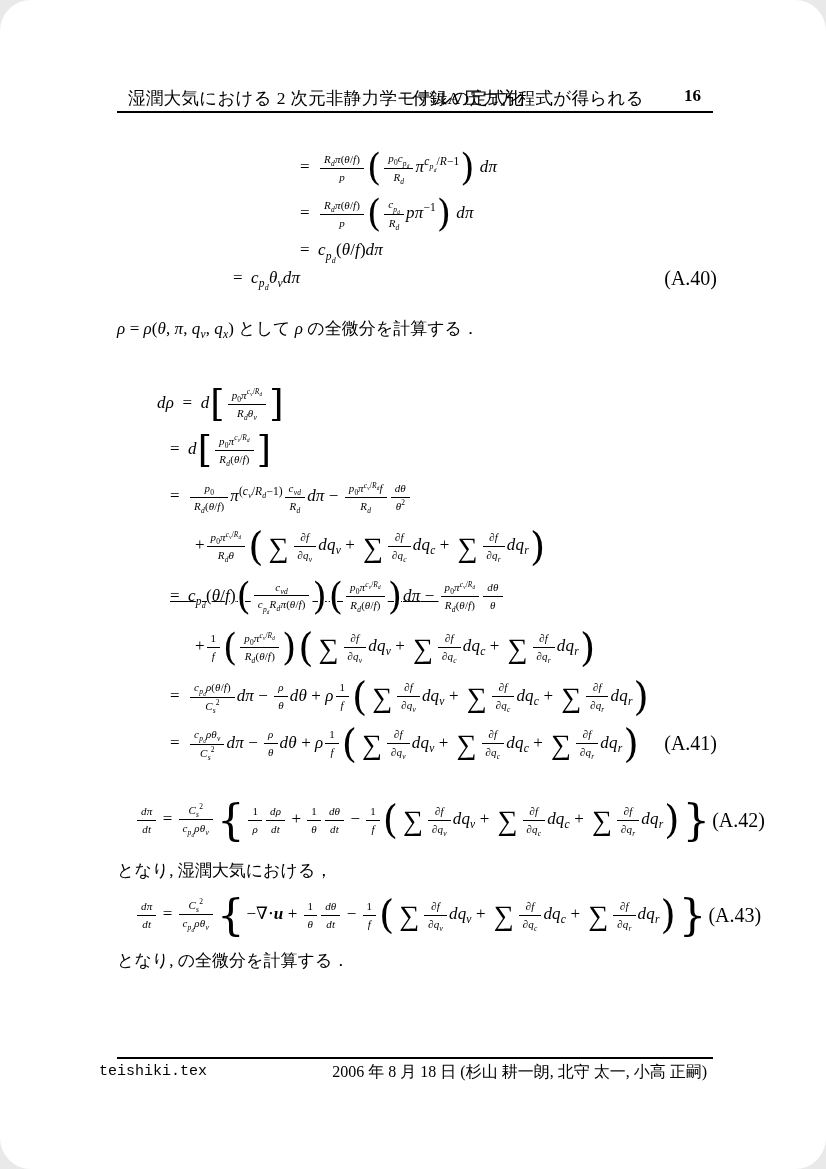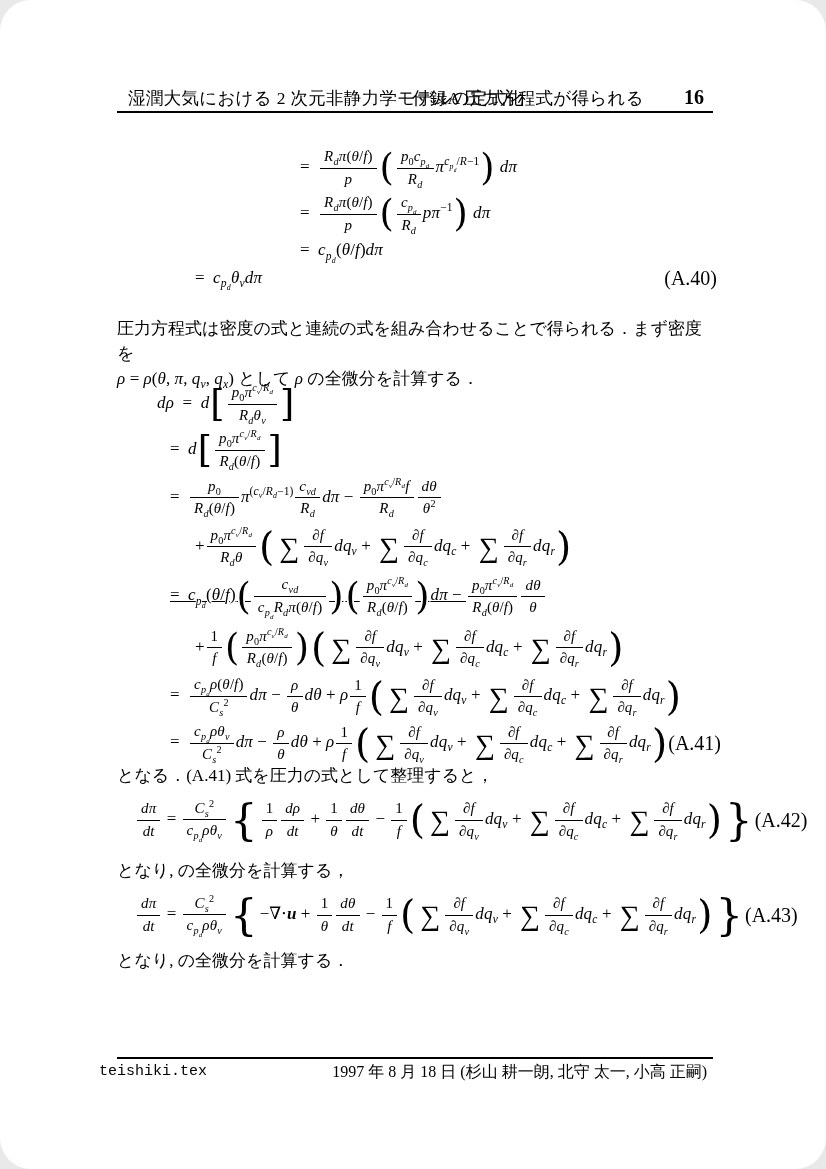--- a/index.html
+++ b/index.html
@@ -1,26 +1,26 @@
 <!DOCTYPE html>
 <html><head>
 <meta charset="utf-8">
 <style>
   html,body{margin:0;padding:0;background:#e9e9e9;}
   #page{position:relative;width:826px;height:1169px;background:#ffffff;color:#000;
         font-family:"Liberation Serif","DejaVu Serif",serif;overflow:hidden;border-radius:31px;}
   .hspan{position:absolute;top:86px;font-size:17.5px;white-space:nowrap;letter-spacing:0.3px;}
-  .hpage{position:absolute;top:86px;font-size:20px;font-weight:bold;}
+  .hpage{position:absolute;top:86px;font-size:17px;font-weight:bold;}
   .rule{position:absolute;background:#000;height:1.5px;}
   .para{position:absolute;left:117px;width:602px;font-size:17px;line-height:25px;text-align:left;}
   .eqblock{position:absolute;left:117px;width:600px;}
   .eq-line{display:flex;align-items:center;font-size:17px;white-space:nowrap;}
   .expr{display:inline-block;}
   .eqno{margin-left:auto;font-size:20px;}
-  .fr{display:inline-block;vertical-align:middle;text-align:center;font-size:15px;margin:0 2px;line-height:1.15;}
+  .fr{display:inline-block;vertical-align:middle;text-align:center;font-size:11px;margin:0 2px;line-height:1.15;}
   .fr .nu{display:block;padding:1px 4px 2px;border-bottom:1px solid #000;}
   .fr .de{display:block;padding:2px 4px 1px;}
   sup{font-size:68%;line-height:0;}
   sub{font-size:68%;line-height:0;}
   .bg,.bg2,.bc{font-weight:300;line-height:0;vertical-align:middle;font-family:"DejaVu Serif",serif;}
   .bg{font-size:215%;margin:0 1px;}
   .bg2{font-size:230%;margin:0 1px;}
   .bc{font-size:255%;margin:0 2px;}
   .sm{font-size:165%;line-height:0;vertical-align:middle;margin:0 3px 0 4px;position:relative;top:1px;}
   i{letter-spacing:0.2px;}
@@ -43,28 +43,27 @@
   <div class="eqblock" style="top:145px;">
     <div class="eq-line" style="margin-left:183px;min-height:46px;">
         <span class="expr">=&nbsp; <span class="fr"><span class="nu"><i>R</i><sub><i>d</i></sub><i>π</i>(<i>θ</i>/<i>f</i>)</span><span class="de"><i>p</i></span></span><span class="bg">(</span><span class="fr"><span class="nu"><i>p</i><sub>0</sub><i>c</i><sub><i>p</i><sub><i>d</i></sub></sub></span><span class="de"><i>R</i><sub><i>d</i></sub></span></span><i>π</i><sup><i>c</i><sub><i>p</i><sub><i>d</i></sub></sub>/<i>R</i>−1</sup><span class="bg">)</span> <i>dπ</i></span>
       </div>
     <div class="eq-line" style="margin-left:183px;min-height:46px;">
         <span class="expr">=&nbsp; <span class="fr"><span class="nu"><i>R</i><sub><i>d</i></sub><i>π</i>(<i>θ</i>/<i>f</i>)</span><span class="de"><i>p</i></span></span><span class="bg">(</span><span class="fr"><span class="nu"><i>c</i><sub><i>p</i><sub><i>d</i></sub></sub></span><span class="de"><i>R</i><sub><i>d</i></sub></span></span><i>p</i><i>π</i><sup>−1</sup><span class="bg">)</span> <i>dπ</i></span>
       </div>
     <div class="eq-line" style="margin-left:183px;min-height:27px;">
         <span class="expr">=&nbsp; <i>c</i><sub><i>p</i><sub><i>d</i></sub></sub>(<i>θ</i>/<i>f</i>)<i>dπ</i></span>
       </div>
-    <div class="eq-line" style="margin-left:78px;min-height:28px;">
+    <div class="eq-line" style="margin-left:116px;min-height:28px;">
         <span class="expr">=&nbsp; <i>c</i><sub><i>p</i><sub><i>d</i></sub></sub><i>θ</i><sub><i>v</i></sub><i>dπ</i></span>
         <span class="eqno">(A.40)</span>
       </div>
   </div>
 
   <div class="para" style="top:316px;">
-    <div>圧力方程式は密度の式と連続の式を組み合わせることで得られる．まず密度を</div>
     <div><i>ρ</i> = <i>ρ</i>(<i>θ</i>, <i>π</i>, <i>q</i><sub><i>v</i></sub>, <i>q</i><sub><i>x</i></sub>) として <i>ρ</i> の全微分を計算する．</div>
   </div>
 
   <div class="eqblock" style="top:381px;">
     <div class="eq-line" style="margin-left:40px;min-height:46px;">
         <span class="expr"><i>dρ</i> &nbsp;=&nbsp; <i>d</i><span class="bg">[</span><span class="fr"><span class="nu"><i>p</i><sub>0</sub><i>π</i><sup><i>c</i><sub><i>v</i></sub>/<i>R</i><sub><i>d</i></sub></sup></span><span class="de"><i>R</i><sub><i>d</i></sub><i>θ</i><sub><i>v</i></sub></span></span><span class="bg">]</span></span>
       </div>
     <div class="eq-line" style="margin-left:53px;min-height:46px;">
         <span class="expr">=&nbsp; <i>d</i><span class="bg">[</span><span class="fr"><span class="nu"><i>p</i><sub>0</sub><i>π</i><sup><i>c</i><sub><i>v</i></sub>/<i>R</i><sub><i>d</i></sub></sup></span><span class="de"><i>R</i><sub><i>d</i></sub>(<i>θ</i>/<i>f</i>)</span></span><span class="bg">]</span></span>
       </div>
@@ -82,45 +81,42 @@
       </div>
     <div class="eq-line" style="margin-left:53px;min-height:47px;">
         <span class="expr">=&nbsp; <span class="fr"><span class="nu"><i>c</i><sub><i>p</i><sub><i>d</i></sub></sub><i>ρ</i>(<i>θ</i>/<i>f</i>)</span><span class="de"><i>C</i><sub><i>s</i></sub><sup>2</sup></span></span><i>dπ</i> − <span class="fr"><span class="nu"><i>ρ</i></span><span class="de"><i>θ</i></span></span><i>dθ</i> + <i>ρ</i><span class="fr"><span class="nu">1</span><span class="de"><i>f</i></span></span><span class="bg2">(</span><span class="sm">∑</span><span class="fr"><span class="nu">∂<i>f</i></span><span class="de">∂<i>q</i><sub><i>v</i></sub></span></span><i>dq</i><sub><i>v</i></sub> + <span class="sm">∑</span><span class="fr"><span class="nu">∂<i>f</i></span><span class="de">∂<i>q</i><sub><i>c</i></sub></span></span><i>dq</i><sub><i>c</i></sub> + <span class="sm">∑</span><span class="fr"><span class="nu">∂<i>f</i></span><span class="de">∂<i>q</i><sub><i>r</i></sub></span></span><i>dq</i><sub><i>r</i></sub><span class="bg2">)</span></span>
       </div>
     <div class="eq-line" style="margin-left:53px;min-height:47px;">
         <span class="expr">=&nbsp; <span class="fr"><span class="nu"><i>c</i><sub><i>p</i><sub><i>d</i></sub></sub><i>ρθ</i><sub><i>v</i></sub></span><span class="de"><i>C</i><sub><i>s</i></sub><sup>2</sup></span></span><i>dπ</i> − <span class="fr"><span class="nu"><i>ρ</i></span><span class="de"><i>θ</i></span></span><i>dθ</i> + <i>ρ</i><span class="fr"><span class="nu">1</span><span class="de"><i>f</i></span></span><span class="bg2">(</span><span class="sm">∑</span><span class="fr"><span class="nu">∂<i>f</i></span><span class="de">∂<i>q</i><sub><i>v</i></sub></span></span><i>dq</i><sub><i>v</i></sub> + <span class="sm">∑</span><span class="fr"><span class="nu">∂<i>f</i></span><span class="de">∂<i>q</i><sub><i>c</i></sub></span></span><i>dq</i><sub><i>c</i></sub> + <span class="sm">∑</span><span class="fr"><span class="nu">∂<i>f</i></span><span class="de">∂<i>q</i><sub><i>r</i></sub></span></span><i>dq</i><sub><i>r</i></sub><span class="bg2">)</span></span>
         <span class="eqno">(A.41)</span>
       </div>
   </div>
 
-  <div class="para" style="top:763px;">
-    <div>となる．(A.41) 式を圧力の式として整理すると，</div>
-  </div>
 
   <div class="eqblock" style="top:791px;">
     <div class="eq-line" style="margin-left:18px;min-height:58px;">
         <span class="expr"><span class="fr"><span class="nu"><i>dπ</i></span><span class="de"><i>dt</i></span></span> = <span class="fr"><span class="nu"><i>C</i><sub><i>s</i></sub><sup>2</sup></span><span class="de"><i>c</i><sub><i>p</i><sub><i>d</i></sub></sub><i>ρθ</i><sub><i>v</i></sub></span></span><span class="bc">{</span><span class="fr"><span class="nu">1</span><span class="de"><i>ρ</i></span></span><span class="fr"><span class="nu"><i>dρ</i></span><span class="de"><i>dt</i></span></span> + <span class="fr"><span class="nu">1</span><span class="de"><i>θ</i></span></span><span class="fr"><span class="nu"><i>dθ</i></span><span class="de"><i>dt</i></span></span> − <span class="fr"><span class="nu">1</span><span class="de"><i>f</i></span></span><span class="bg2">(</span><span class="sm">∑</span><span class="fr"><span class="nu">∂<i>f</i></span><span class="de">∂<i>q</i><sub><i>v</i></sub></span></span><i>dq</i><sub><i>v</i></sub> + <span class="sm">∑</span><span class="fr"><span class="nu">∂<i>f</i></span><span class="de">∂<i>q</i><sub><i>c</i></sub></span></span><i>dq</i><sub><i>c</i></sub> + <span class="sm">∑</span><span class="fr"><span class="nu">∂<i>f</i></span><span class="de">∂<i>q</i><sub><i>r</i></sub></span></span><i>dq</i><sub><i>r</i></sub><span class="bg2">)</span><span class="bc">}</span></span>
         <span class="eqno">(A.42)</span>
       </div>
   </div>
 
   <div class="para" style="top:858px;">
-    <div>となり, の全微分を計算する，</div>
+    <div>となり, 湿潤大気における，</div>
   </div>
 
   <div class="eqblock" style="top:886px;">
     <div class="eq-line" style="margin-left:18px;min-height:58px;">
         <span class="expr"><span class="fr"><span class="nu"><i>dπ</i></span><span class="de"><i>dt</i></span></span> = <span class="fr"><span class="nu"><i>C</i><sub><i>s</i></sub><sup>2</sup></span><span class="de"><i>c</i><sub><i>p</i><sub><i>d</i></sub></sub><i>ρθ</i><sub><i>v</i></sub></span></span><span class="bc">{</span>−∇⋅<b><i>u</i></b> + <span class="fr"><span class="nu">1</span><span class="de"><i>θ</i></span></span><span class="fr"><span class="nu"><i>dθ</i></span><span class="de"><i>dt</i></span></span> − <span class="fr"><span class="nu">1</span><span class="de"><i>f</i></span></span><span class="bg2">(</span><span class="sm">∑</span><span class="fr"><span class="nu">∂<i>f</i></span><span class="de">∂<i>q</i><sub><i>v</i></sub></span></span><i>dq</i><sub><i>v</i></sub> + <span class="sm">∑</span><span class="fr"><span class="nu">∂<i>f</i></span><span class="de">∂<i>q</i><sub><i>c</i></sub></span></span><i>dq</i><sub><i>c</i></sub> + <span class="sm">∑</span><span class="fr"><span class="nu">∂<i>f</i></span><span class="de">∂<i>q</i><sub><i>r</i></sub></span></span><i>dq</i><sub><i>r</i></sub><span class="bg2">)</span><span class="bc">}</span></span>
         <span class="eqno">(A.43)</span>
       </div>
   </div>
 
   <div class="para" style="top:948px;">
     <div>となり, の全微分を計算する．</div>
   </div>
 
   <div>
     <div class="rule" style="left:117px;top:1057px;width:596px;"></div>
     <span class="footer-file mono">teishiki.tex</span>
-    <span class="footer-date">1997 年 8 月 18 日 (杉山 耕一朗, 北守 太一, 小高 正嗣)</span>
+    <span class="footer-date">2006 年 8 月 18 日 (杉山 耕一朗, 北守 太一, 小高 正嗣)</span>
   </div>
 
 </div>
 
 </body></html>

